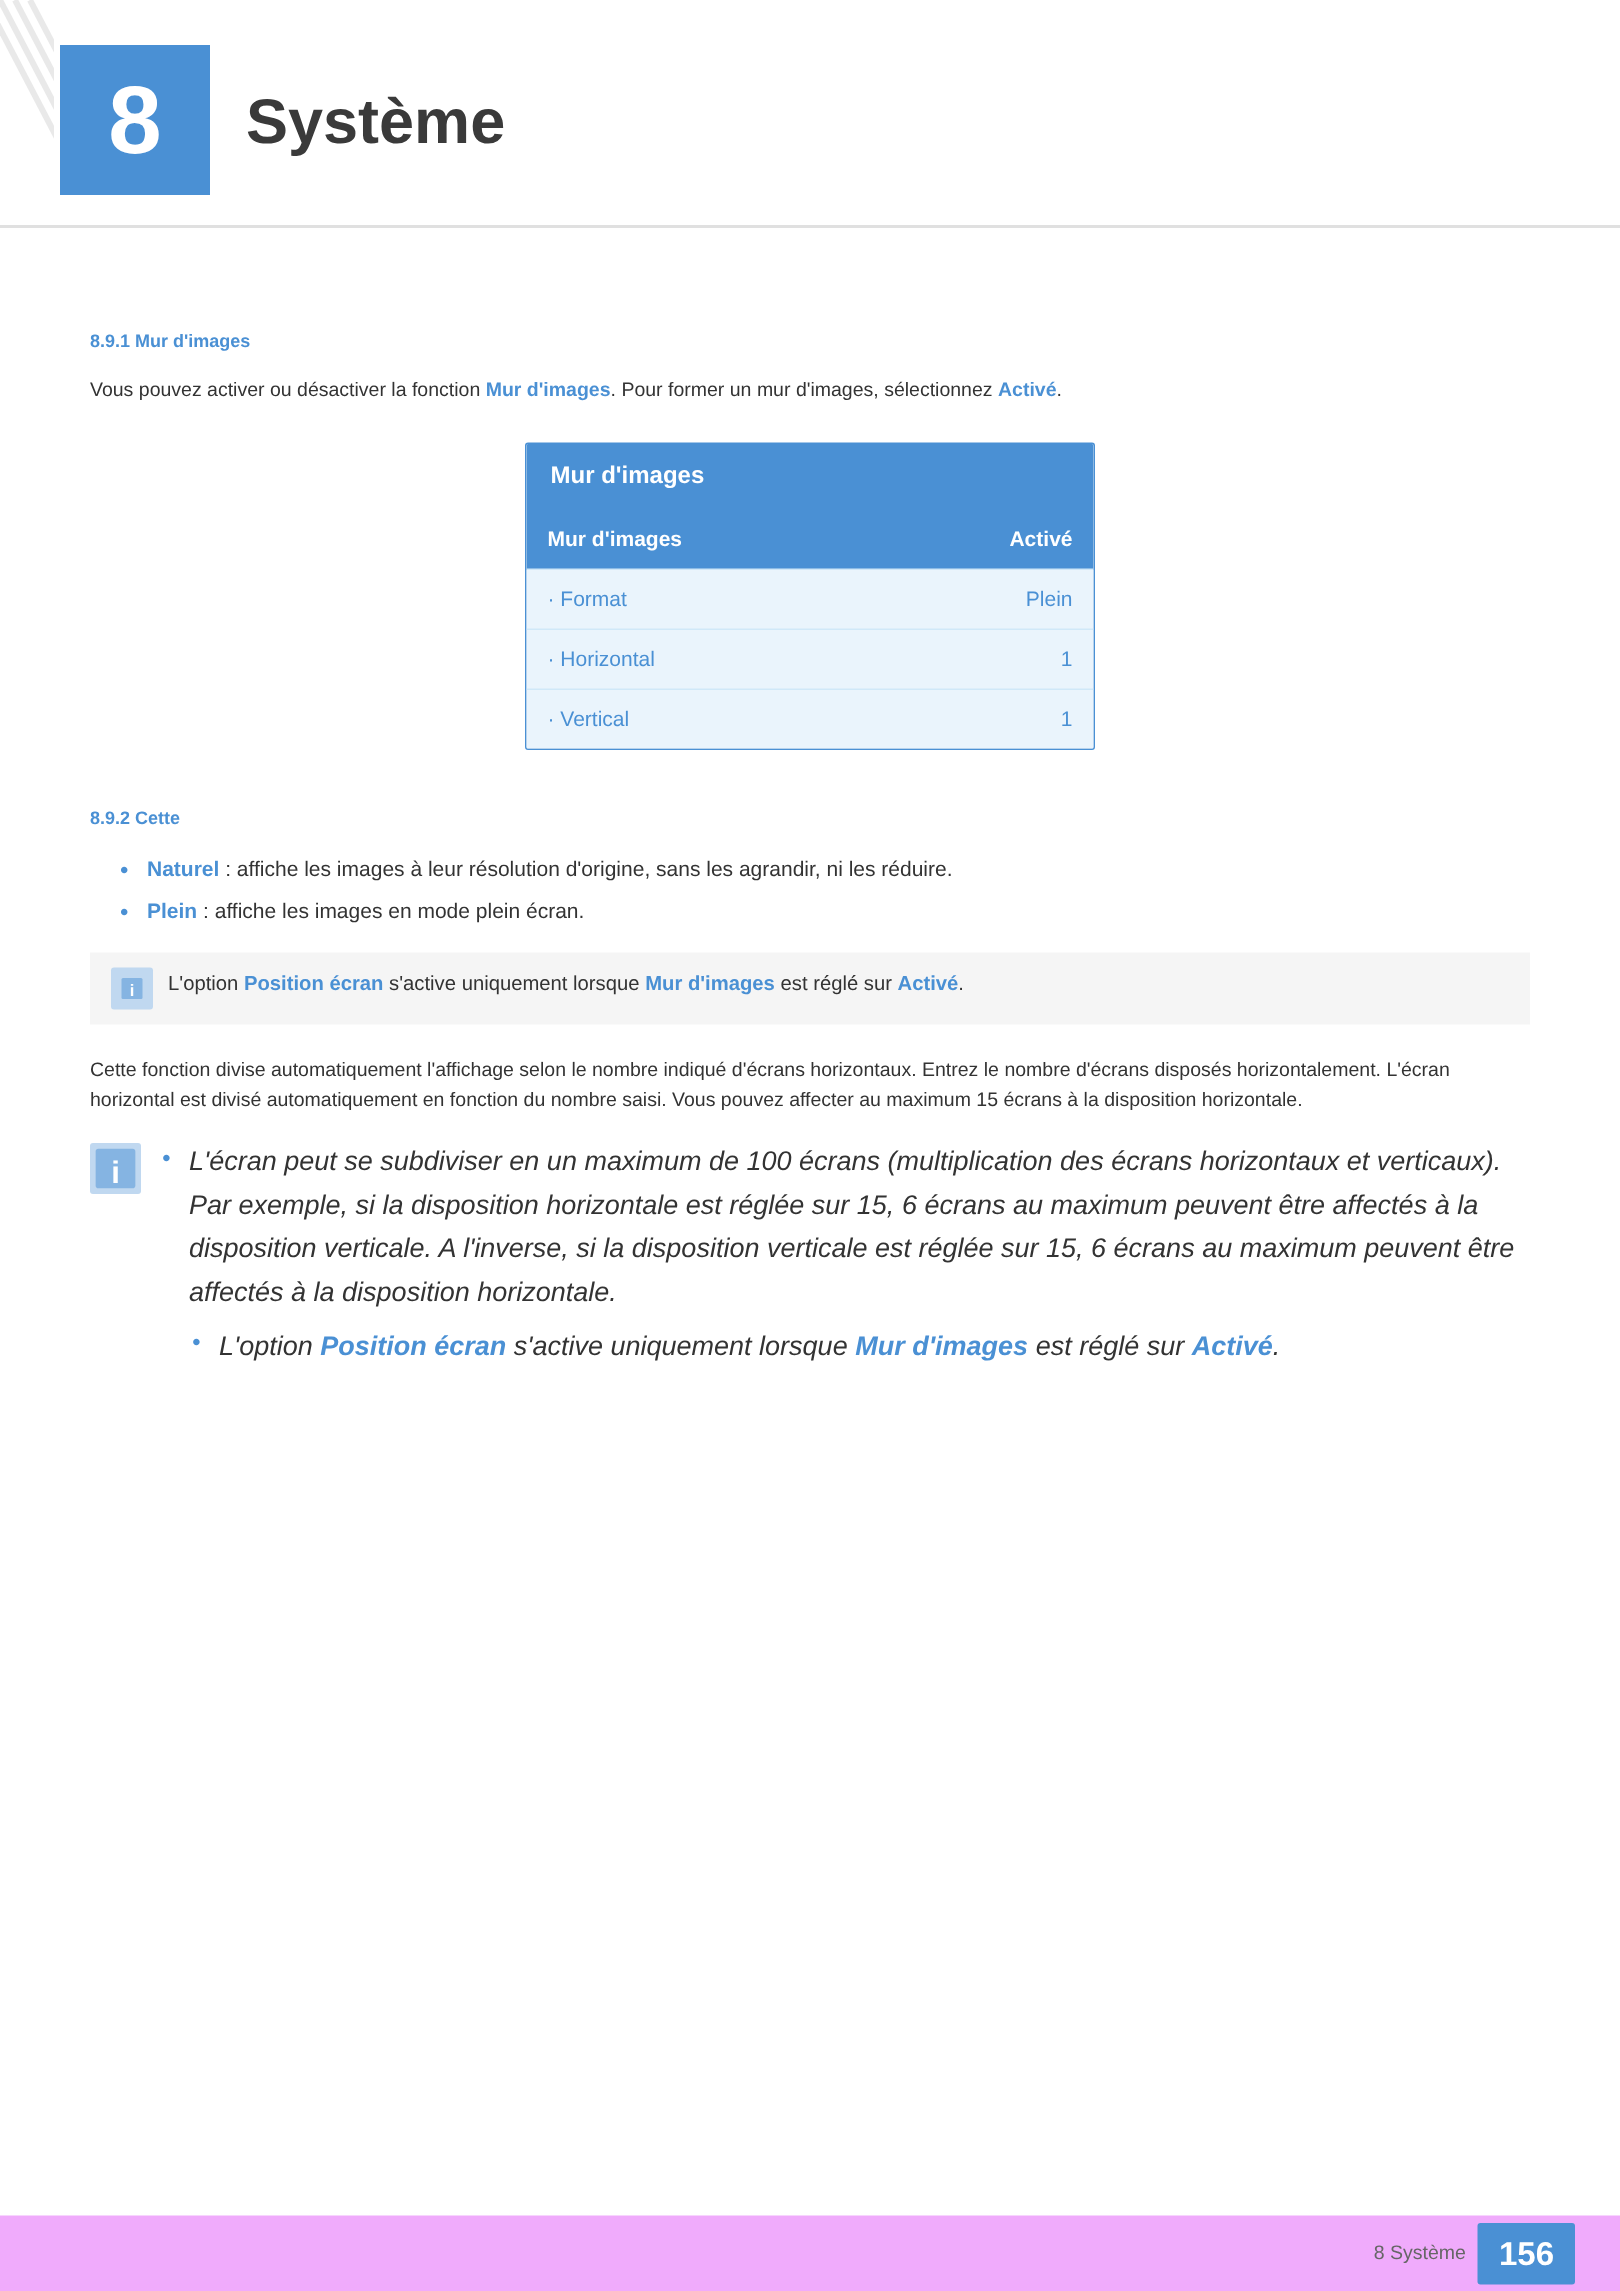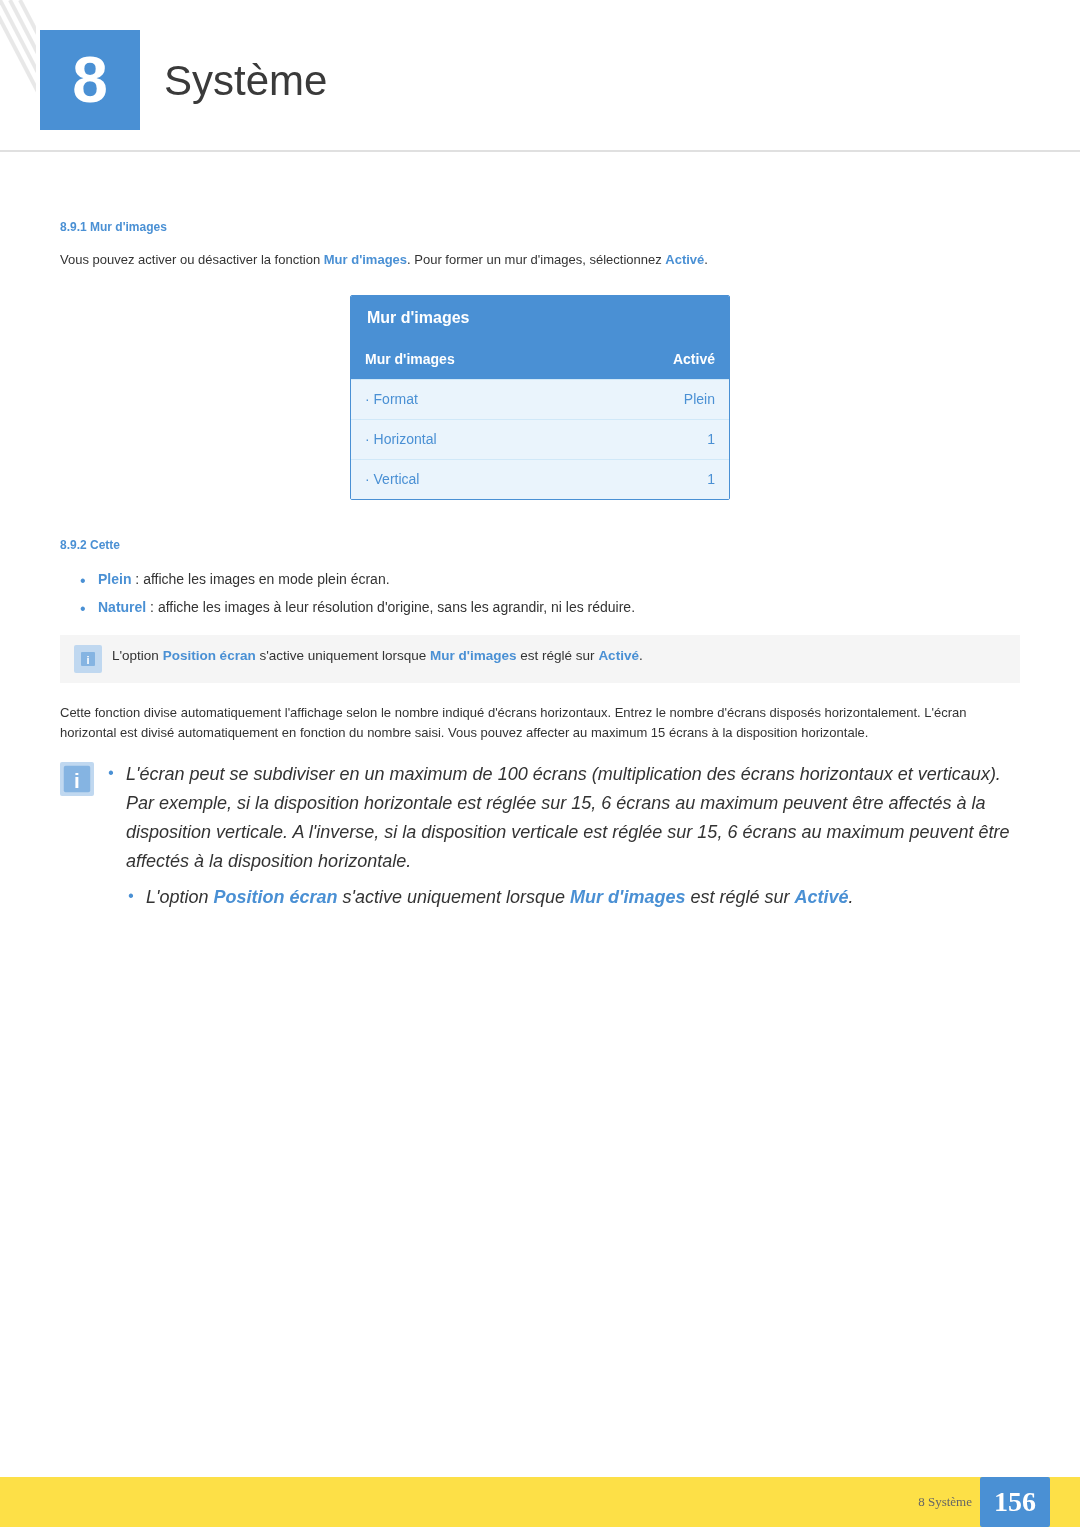--- a/index.html
+++ b/index.html
@@ -33,21 +33,21 @@
       height: 100px;
       display: flex;
       align-items: center;
       justify-content: center;
       margin-right: 24px;
       flex-shrink: 0;
     }
 
     .chapter-title {
       font-size: 42px;
-      font-weight: normal;
+      font-weight: bold;
       color: #3a3a3a;
     }
 
     
     .main-content {
       padding: 20px 60px 80px 60px;
     }
 
     
     .section-title {
@@ -248,40 +248,39 @@
     .page-footer {
       position: absolute;
       bottom: 0;
       left: 0;
       right: 0;
       height: 50px;
       display: flex;
       align-items: center;
       justify-content: flex-end;
       padding: 0 30px;
-      background: #fde047;
-      font-family: Liberation Serif, serif;
+      background: #f0abfc;
     }
 
     .footer-content {
       display: flex;
       align-items: center;
       gap: 0;
     }
 
     .footer-text {
       font-size: 13px;
       color: #666;
       margin-right: 8px;
     }
 
     .footer-page-box {
       background: #4a90d4;
       color: white;
-      font-size: 28px;
+      font-size: 22px;
       font-weight: bold;
       padding: 4px 14px;
       border-radius: 2px;
     }
 
     
     .stripe-decoration {
       position: absolute;
       top: 0;
       left: 0;
@@ -342,24 +341,24 @@
       </div>
 
     </div>
   </div>
 
   <div class="section-title">8.9.2   Cette</div>
 
 
   <ul class="bullet-list">
     <li>
-      <strong class="blue-bold">Plein</strong> : affiche les images en mode plein écran.
+      <strong class="blue-bold">Naturel</strong> : affiche les images à leur résolution d'origine, sans les agrandir, ni les réduire.
     </li>
     <li>
-      <strong class="blue-bold">Naturel</strong> : affiche les images à leur résolution d'origine, sans les agrandir, ni les réduire.
+      <strong class="blue-bold">Plein</strong> : affiche les images en mode plein écran.
     </li>
   </ul>
 
   <div class="note-box">
     <div class="note-icon">
       <svg viewBox="0 0 18 18" xmlns="http://www.w3.org/2000/svg">
         <rect x="2" y="2" width="14" height="14" rx="1" fill="#4a90d4" opacity="0.5"></rect>
         <text x="9" y="14" text-anchor="middle" font-size="11" fill="white" font-weight="bold">i</text>
       </svg>
     </div>

